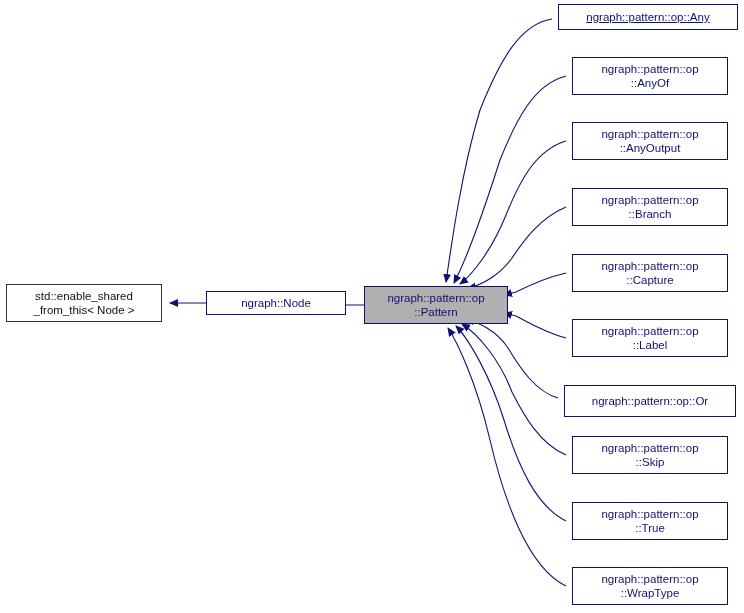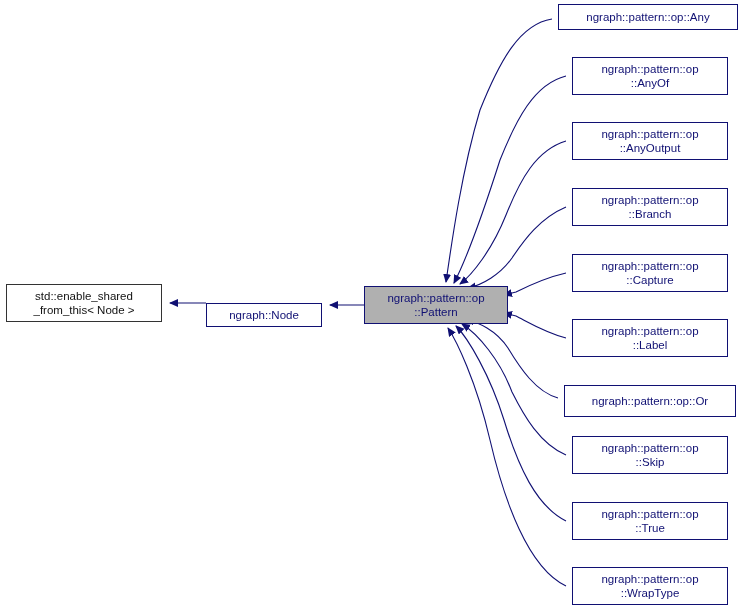--- a/index.html
+++ b/index.html
@@ -70,24 +70,24 @@
         <path d="M 558,398 C 536,392 520,368 508,348 C 496,330 478,322 466,320" marker-end="url(#arrow)"></path>
         <path d="M 566,455 C 540,444 524,416 512,392 C 500,360 478,334 462,324" marker-end="url(#arrow)"></path>
         <path d="M 566,521 C 536,506 518,466 504,420 C 490,375 468,338 456,326" marker-end="url(#arrow)"></path>
         <path d="M 566,586 C 528,568 504,500 490,440 C 476,380 456,340 448,328" marker-end="url(#arrow)"></path>
       </g>
   </svg>
 
   <div id="node-layer">
       <div class="node plain" style="left: 6px; top: 284px; width: 156px; height: 38px;">std::enable_shared
 _from_this&lt; Node &gt;</div>
-      <div class="node" style="left: 206px; top: 291px; width: 116px; height: 24px; margin-top: 12px;">ngraph::Node</div>
+      <div class="node" style="left: 206px; top: 291px; width: 140px; height: 24px;">ngraph::Node</div>
       <div class="node highlight" style="left: 364px; top: 286px; width: 144px; height: 38px;">ngraph::pattern::op
 ::Pattern</div>
-      <div class="node" style="left: 558px; top: 4px; width: 180px; height: 26px;">ngraph::pattern::op::Any</div>
+      <div class="node" style="left: 558px; top: 4px; width: 180px; height: 26px; text-decoration: underline;">ngraph::pattern::op::Any</div>
       <div class="node" style="left: 572px; top: 57px; width: 156px; height: 38px;">ngraph::pattern::op
 ::AnyOf</div>
       <div class="node" style="left: 572px; top: 122px; width: 156px; height: 38px;">ngraph::pattern::op
 ::AnyOutput</div>
       <div class="node" style="left: 572px; top: 188px; width: 156px; height: 38px;">ngraph::pattern::op
 ::Branch</div>
       <div class="node" style="left: 572px; top: 254px; width: 156px; height: 38px;">ngraph::pattern::op
 ::Capture</div>
       <div class="node" style="left: 572px; top: 319px; width: 156px; height: 38px;">ngraph::pattern::op
 ::Label</div>

